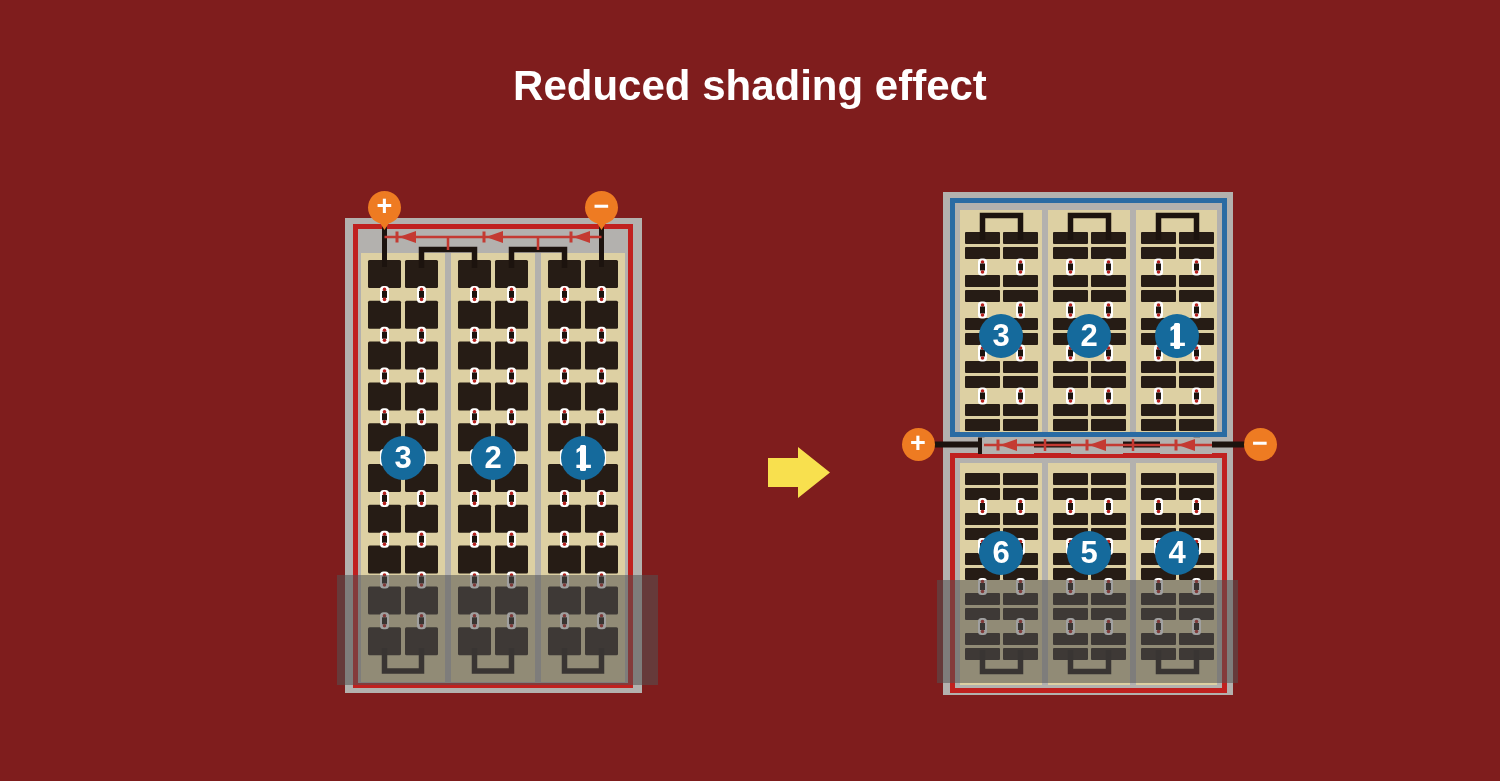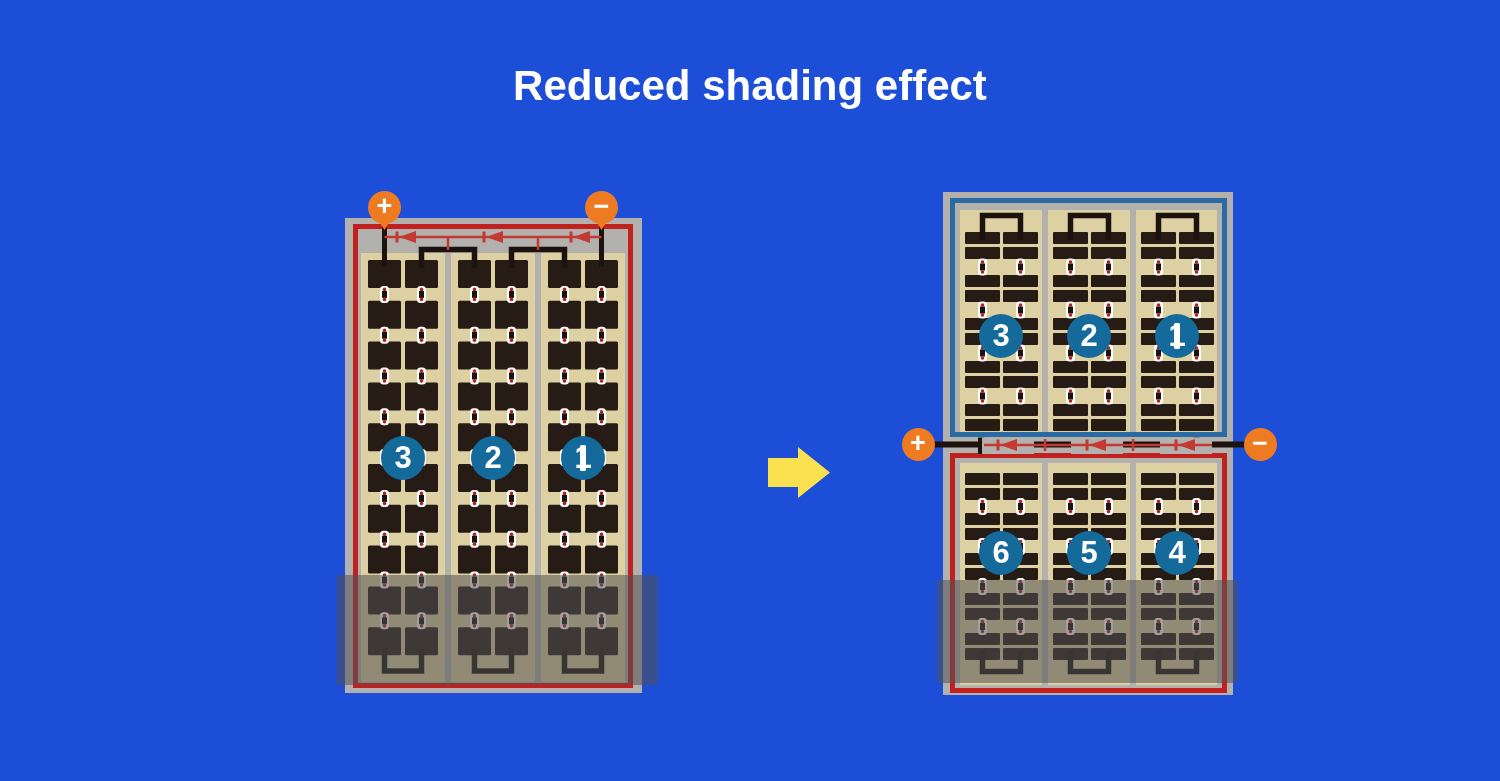--- a/index.html
+++ b/index.html
@@ -13,21 +13,21 @@
   .string-circle[data-glyph="1"]{color:transparent;}
   .string-circle[data-glyph="1"]::after{content:"";position:absolute;left:50%;top:9px;
          height:26px;width:6px;margin-left:-3px;background:#fff;border-radius:1.5px;}
   .terminal{position:absolute;width:33px;height:33px;border-radius:50%;
          display:flex;align-items:center;justify-content:center;
          font-size:27px;font-weight:700;line-height:1;padding-bottom:1px;box-sizing:border-box;}
 </style>
 </head>
 <body>
 
-<div class="stage" id="stage" style="background: #1d4ed8;">
+<div class="stage" id="stage" style="background: #7f1d1d;">
   <div class="title" id="title" style="color: rgb(255, 255, 255);">Reduced shading effect</div>
 
   <svg id="diagram-svg" width="1500" height="781" viewBox="0 0 1500 781">
       <g>
         <rect x="345" y="218" width="297" height="475" fill="#b3b1ae"></rect>
         <rect x="361" y="253" width="264" height="429" fill="#ddd0a3"></rect>
         <rect x="445" y="253" width="6" height="429" fill="#b3b1ae"></rect>
         <rect x="535" y="253" width="6" height="429" fill="#b3b1ae"></rect>
         <rect x="355.5" y="226.5" width="275" height="459" fill="none" stroke="#c0211f" stroke-width="5"></rect>
         <g>

